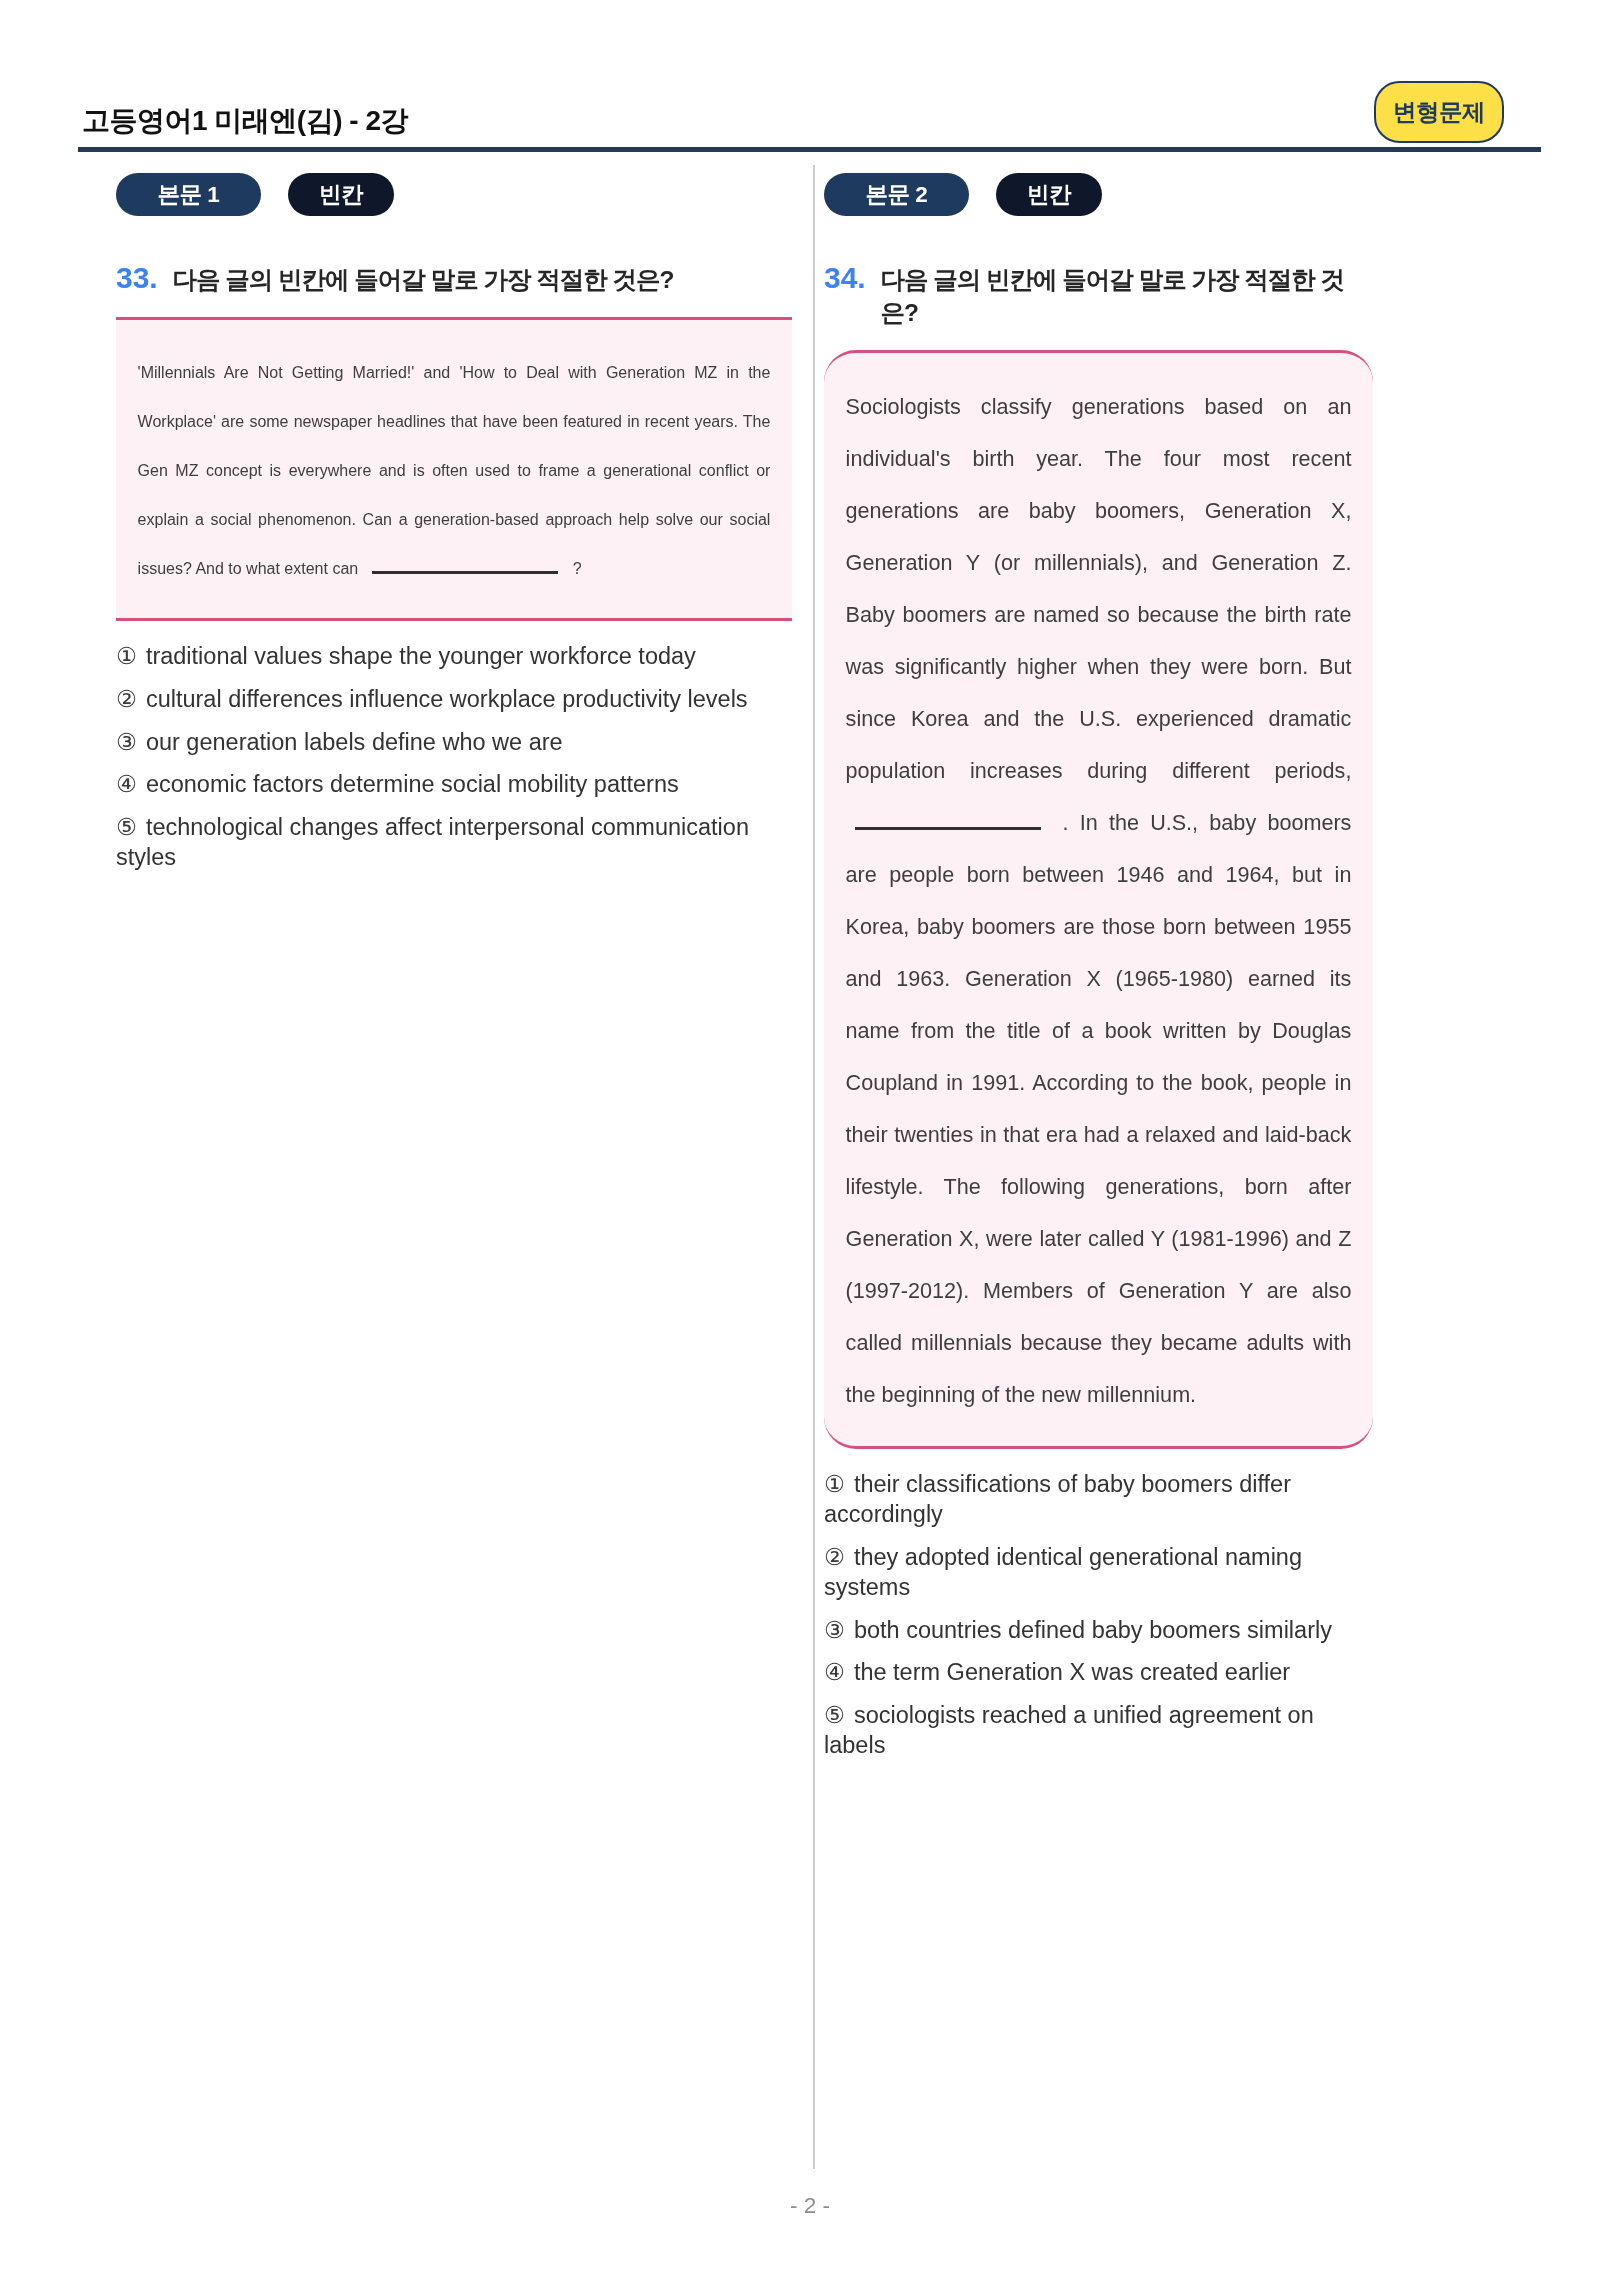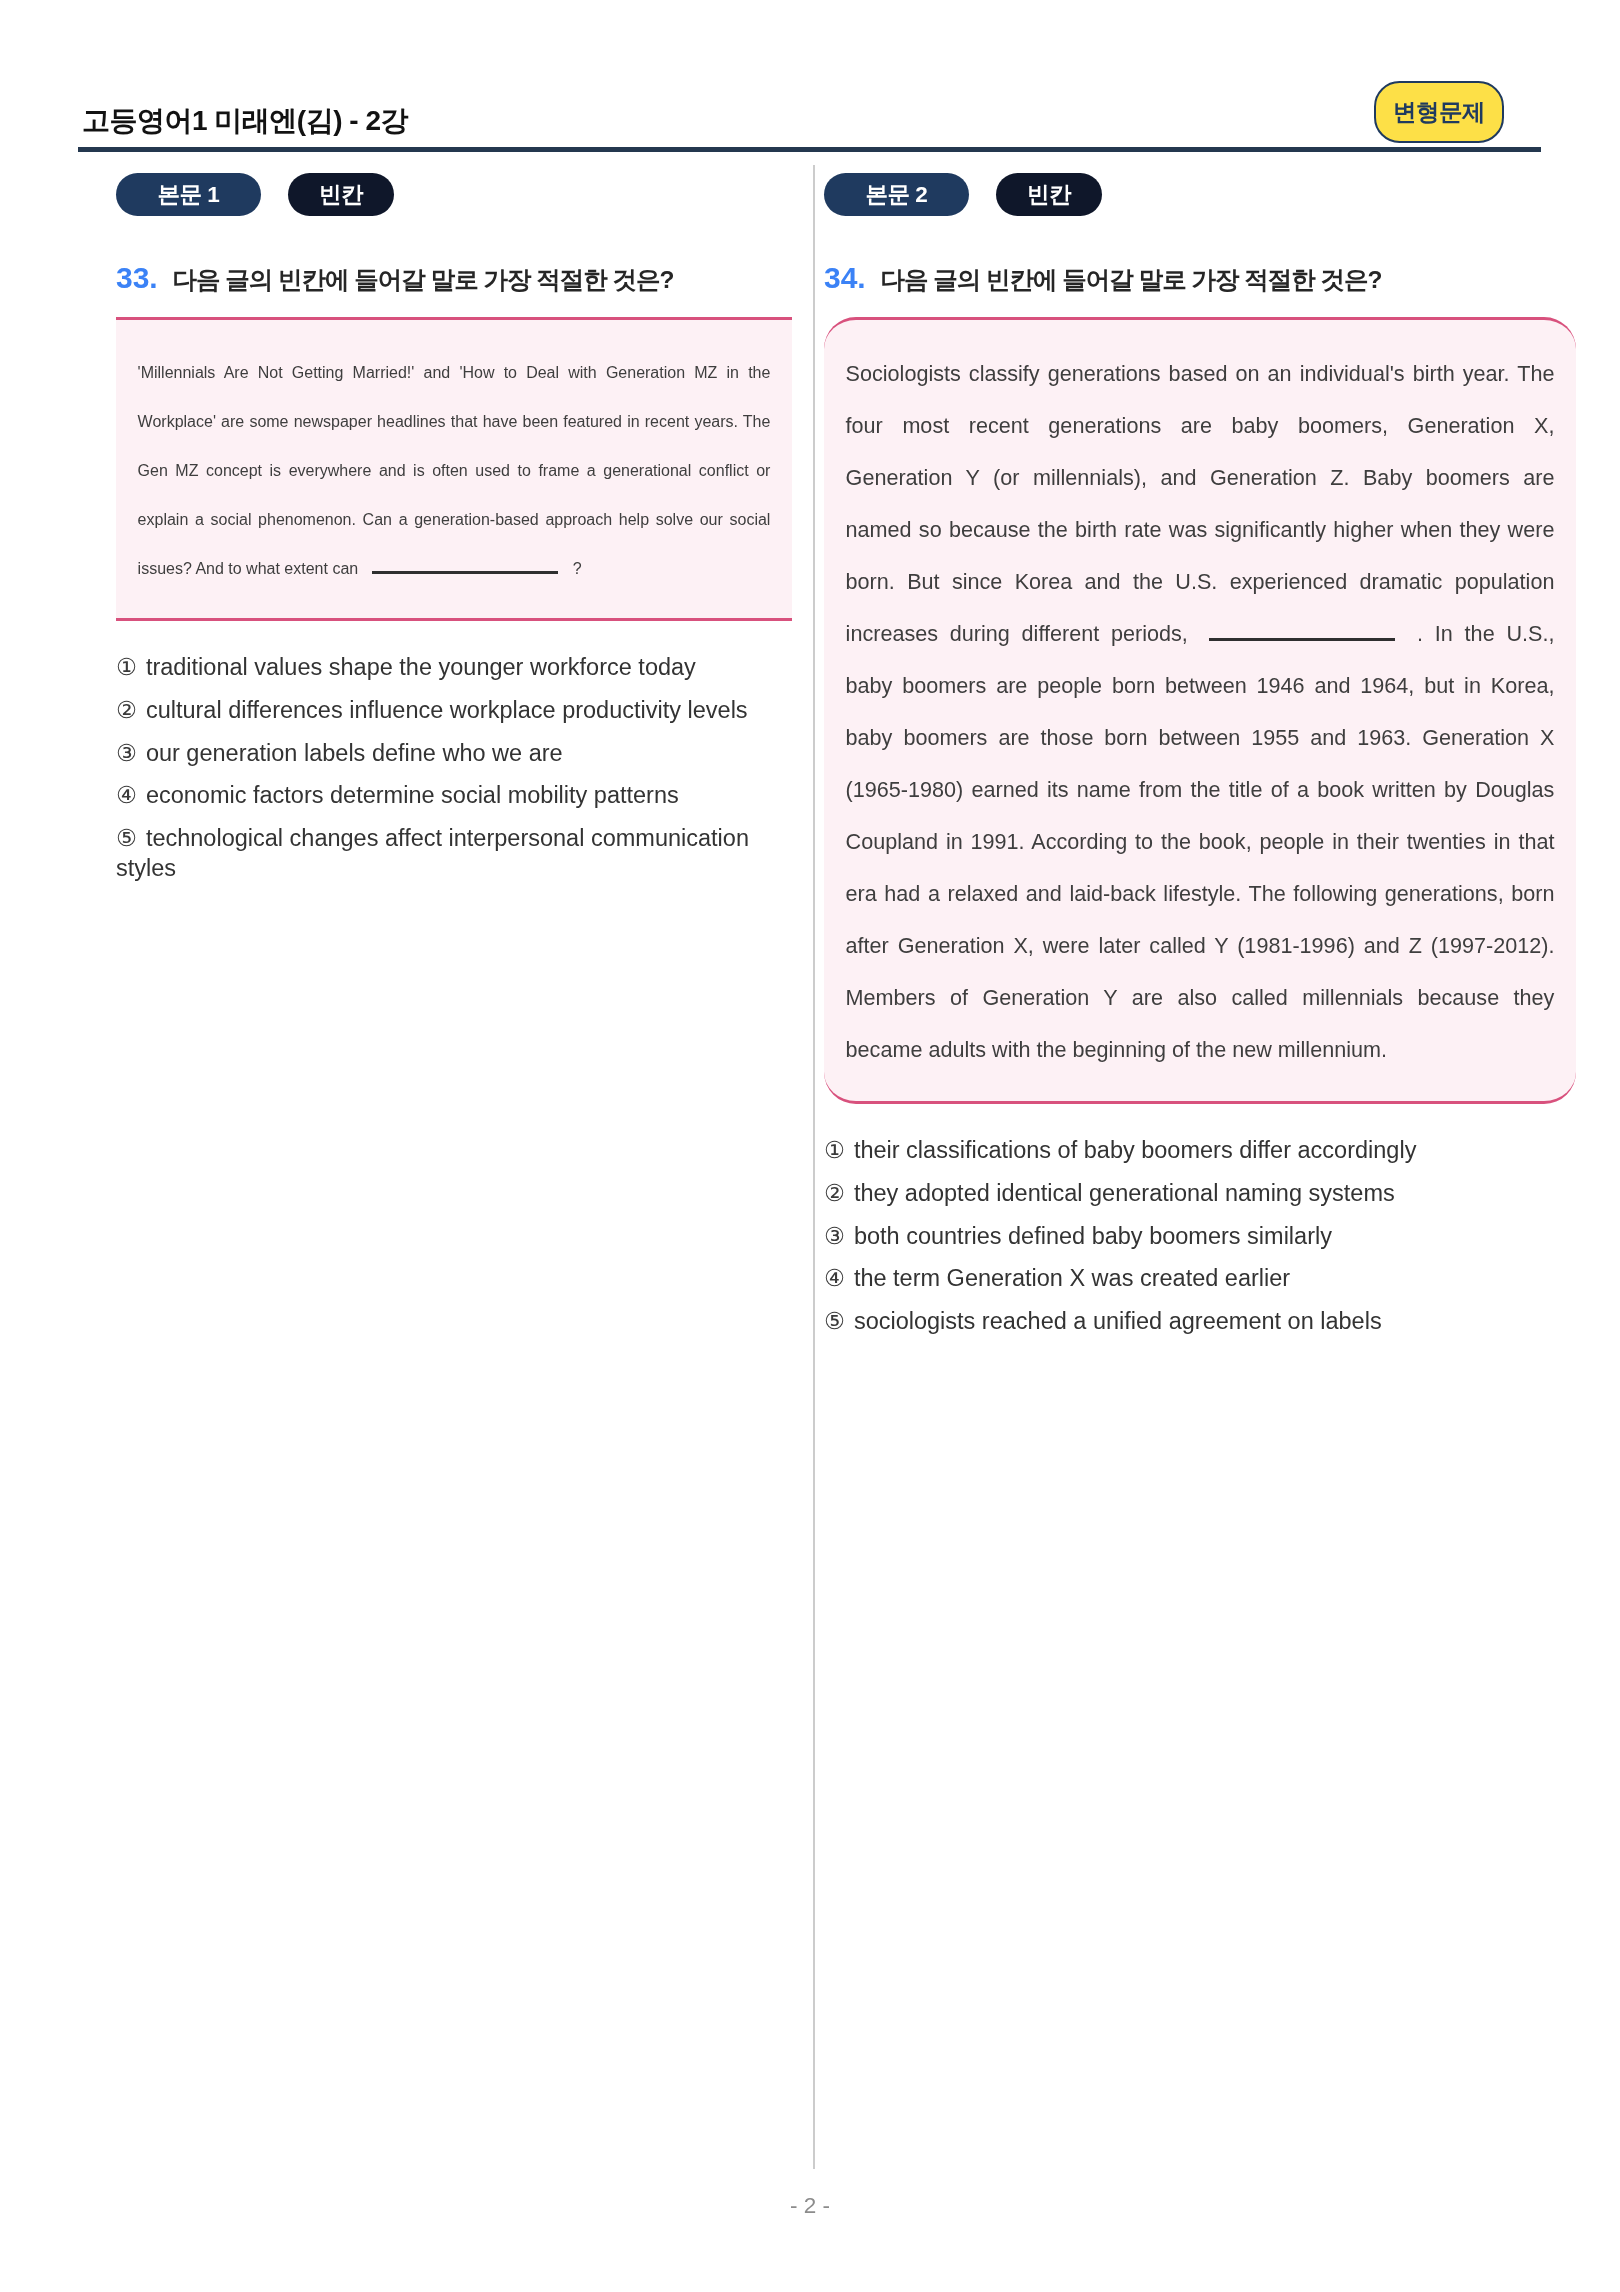--- a/index.html
+++ b/index.html
@@ -57,21 +57,21 @@
     left: 813px;
     top: 165px;
     width: 2px;
     height: 2004px;
     background: #cccccc;
   }
 
   
   .column { position: absolute; top: 169px; }
   .col-1 { left: 116px; width: 676px; }
-  .col-2 { left: 824px; width: 752px; }
+  .col-2 { left: 824px; width: 549px; }
 
   .badge-row { display: flex; align-items: center; gap: 27px; margin-top: 3.9px; }
   .badge {
     height: 43px;
     border-radius: 21.6px;
     color: #ffffff;
     font-size: 22.5px;
     font-weight: bold;
     display: inline-flex;
     align-items: center;
@@ -100,21 +100,21 @@
 
   .answer-blank {
     display: inline-block;
     width: 186px;
     height: 5.9px;
     border-bottom: 3.9px solid #2f2f2f;
     margin: 0 9.8px;
     vertical-align: baseline;
   }
 
-  .options { list-style: none; margin-top: 31px; }
+  .options { list-style: none; margin-top: 20px; }
   .options li {
     font-size: 23.5px;
     line-height: 30px;
     color: #333333;
     margin-bottom: 12.7px;
     text-align: left;
   }
   .opt-num { margin-right: 8.8px; color: #3a3a3a; }
 
   

